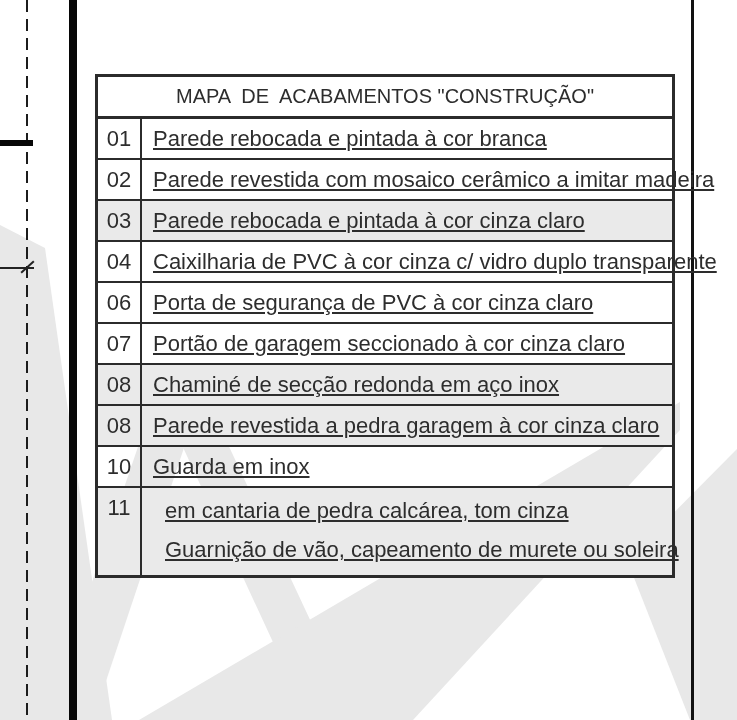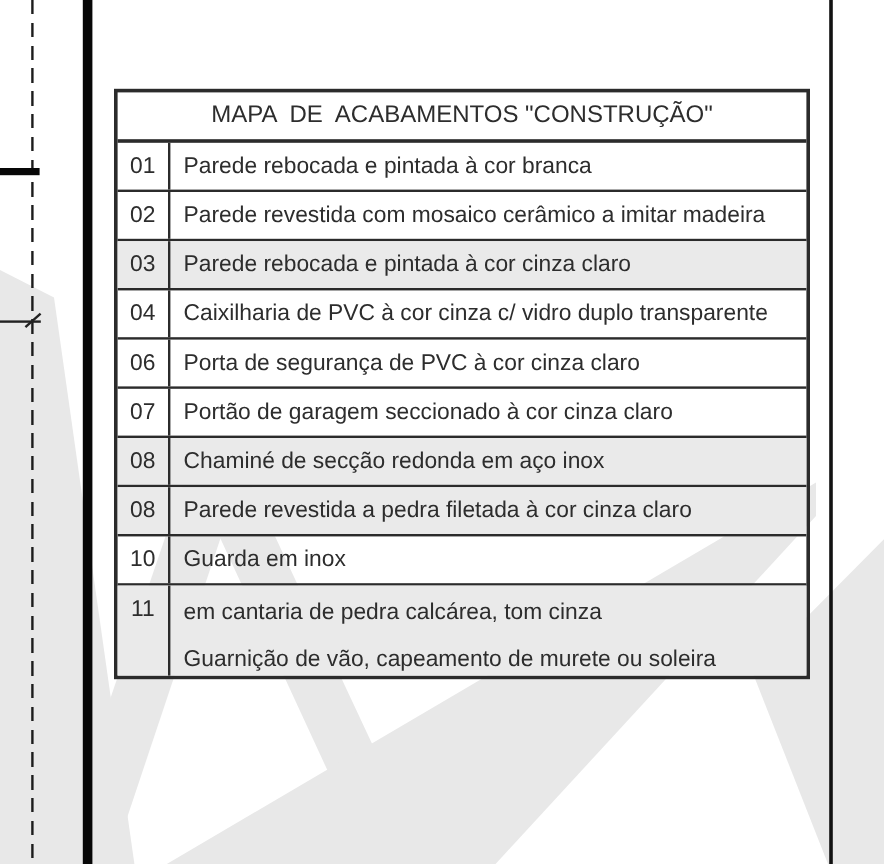--- a/index.html
+++ b/index.html
@@ -30,29 +30,29 @@
   }
   
   .ftable{
     position:absolute;z-index:2;left:95px;top:74px;width:580px;box-sizing:border-box;
     border:3px solid #2b2b2b;
   }
   .ftitle{
     height:39px;line-height:39px;text-align:center;white-space:pre;
     font-size:20px;border-bottom:3px solid #2b2b2b;
   }
-  .row{display:flex;height:39px;border-bottom:2px solid #2b2b2b;font-size:19px;}
+  .row{display:flex;height:39px;border-bottom:2px solid #2b2b2b;font-size:22px;}
   .row:last-child{border-bottom:none;}
-  .row.tall{height:75px;}
+  .row.tall{height:87px;gap:12px;}
   .row.shaded{background:var(--shade,#eaeaea);}
   .num{
     width:42px;border-right:2px solid #2b2b2b;text-align:center;
     line-height:39px;flex:none;
   }
-  .desc{flex:1;padding-left:11px;}
+  .desc{flex:1;padding-left:11px;text-decoration:underline;}
   .line{line-height:39px;white-space:nowrap;}
   .tall .line2{margin-top:3px;}
 </style>
 </head>
 <body style="--bg: #ffffff; --wm: #e8e8e8; --shade: #eaeaea;">
 
 <svg class="wm" width="737" height="720" viewBox="0 0 737 720" xmlns="http://www.w3.org/2000/svg">
   <g fill="currentColor">
     <polygon points="0,225 45,248 112,720 0,720"></polygon>
     <polygon points="157,391 203,391 93,720 45,720"></polygon>
@@ -126,21 +126,21 @@
     <div class="num">08</div>
     <div class="desc">
       <div class="line line1">Chaminé de secção redonda em aço inox</div>
 
     </div>
   </div>
 
   <div class="row shaded">
     <div class="num">08</div>
     <div class="desc">
-      <div class="line line1">Parede revestida a pedra filetada à cor cinza claro</div>
+      <div class="line line1">Parede revestida a pedra garagem à cor cinza claro</div>
 
     </div>
   </div>
 
   <div class="row">
     <div class="num">10</div>
     <div class="desc">
       <div class="line line1">Guarda em inox</div>
 
     </div>

